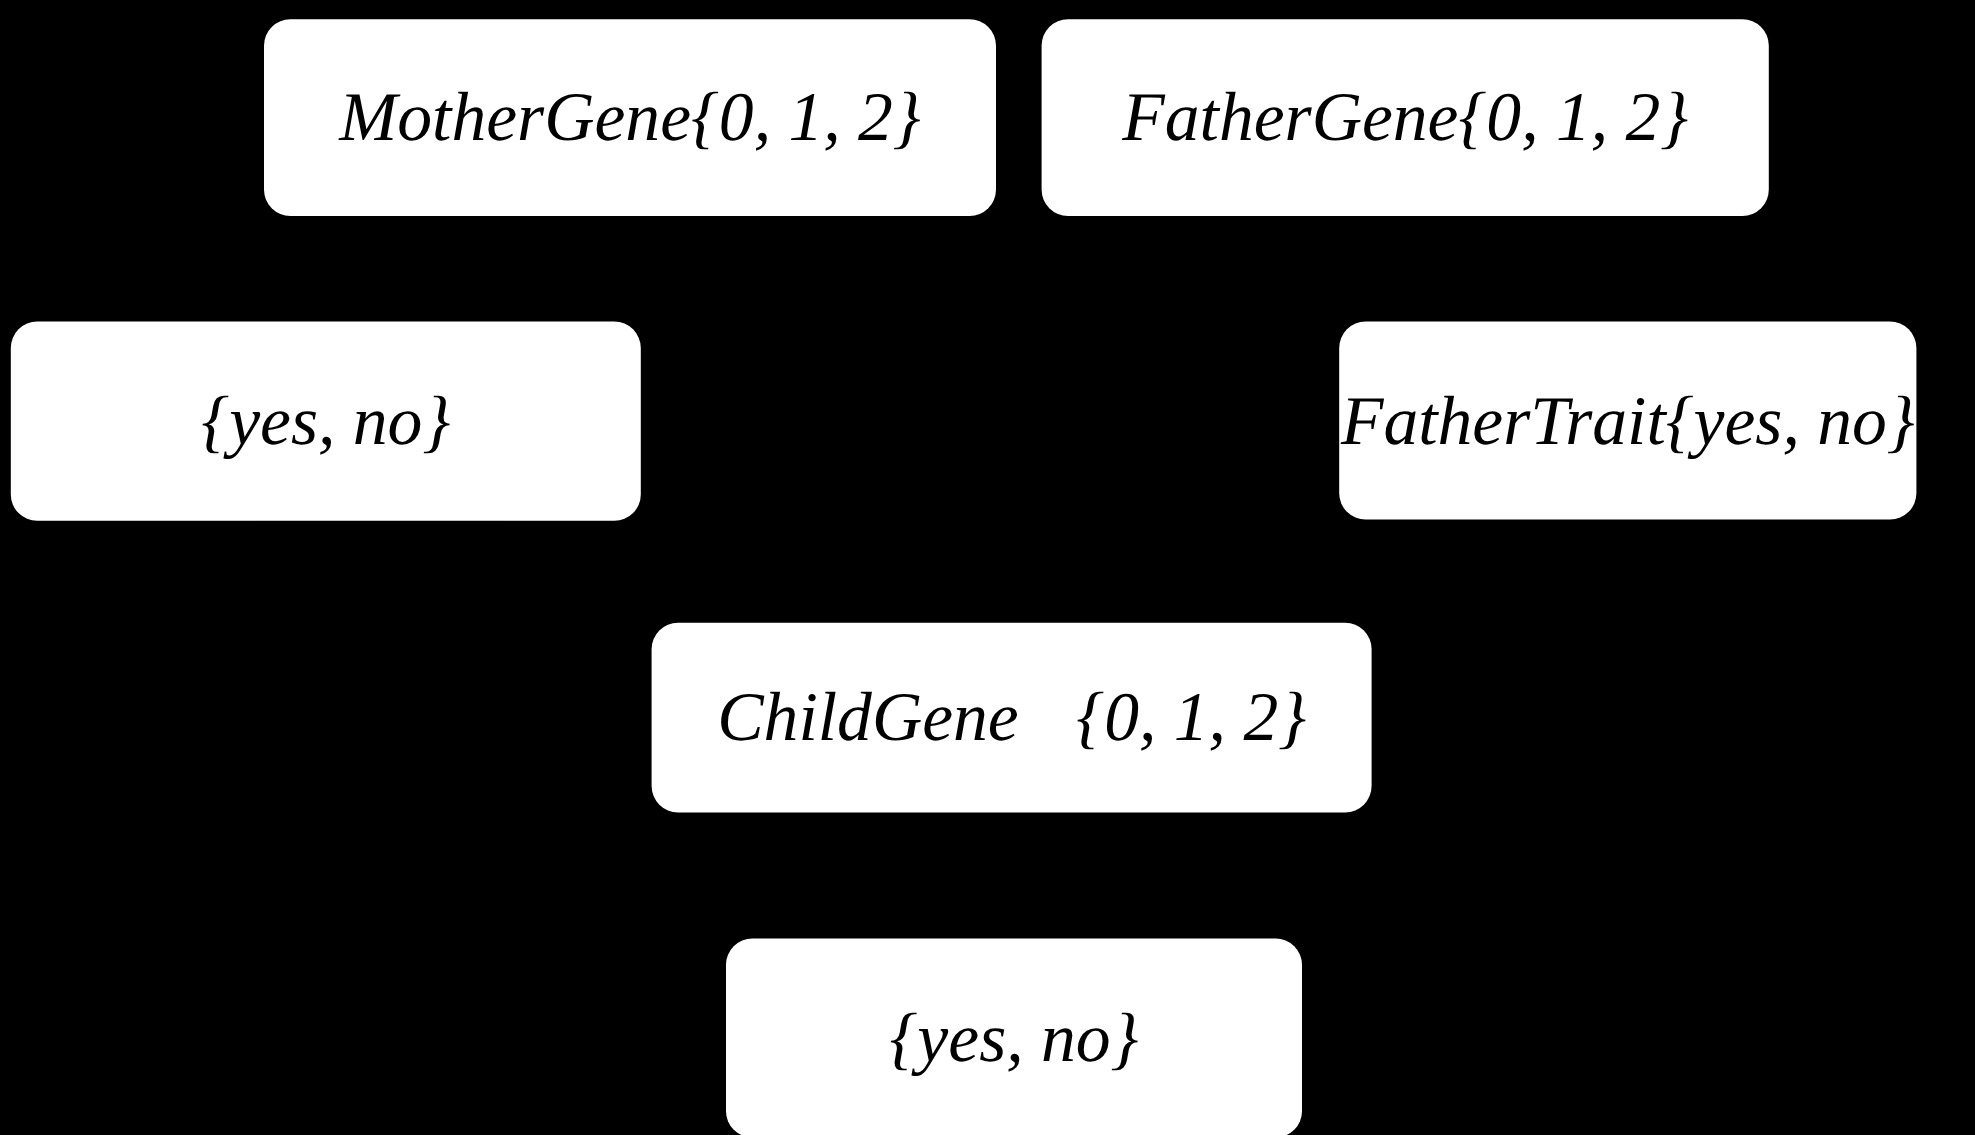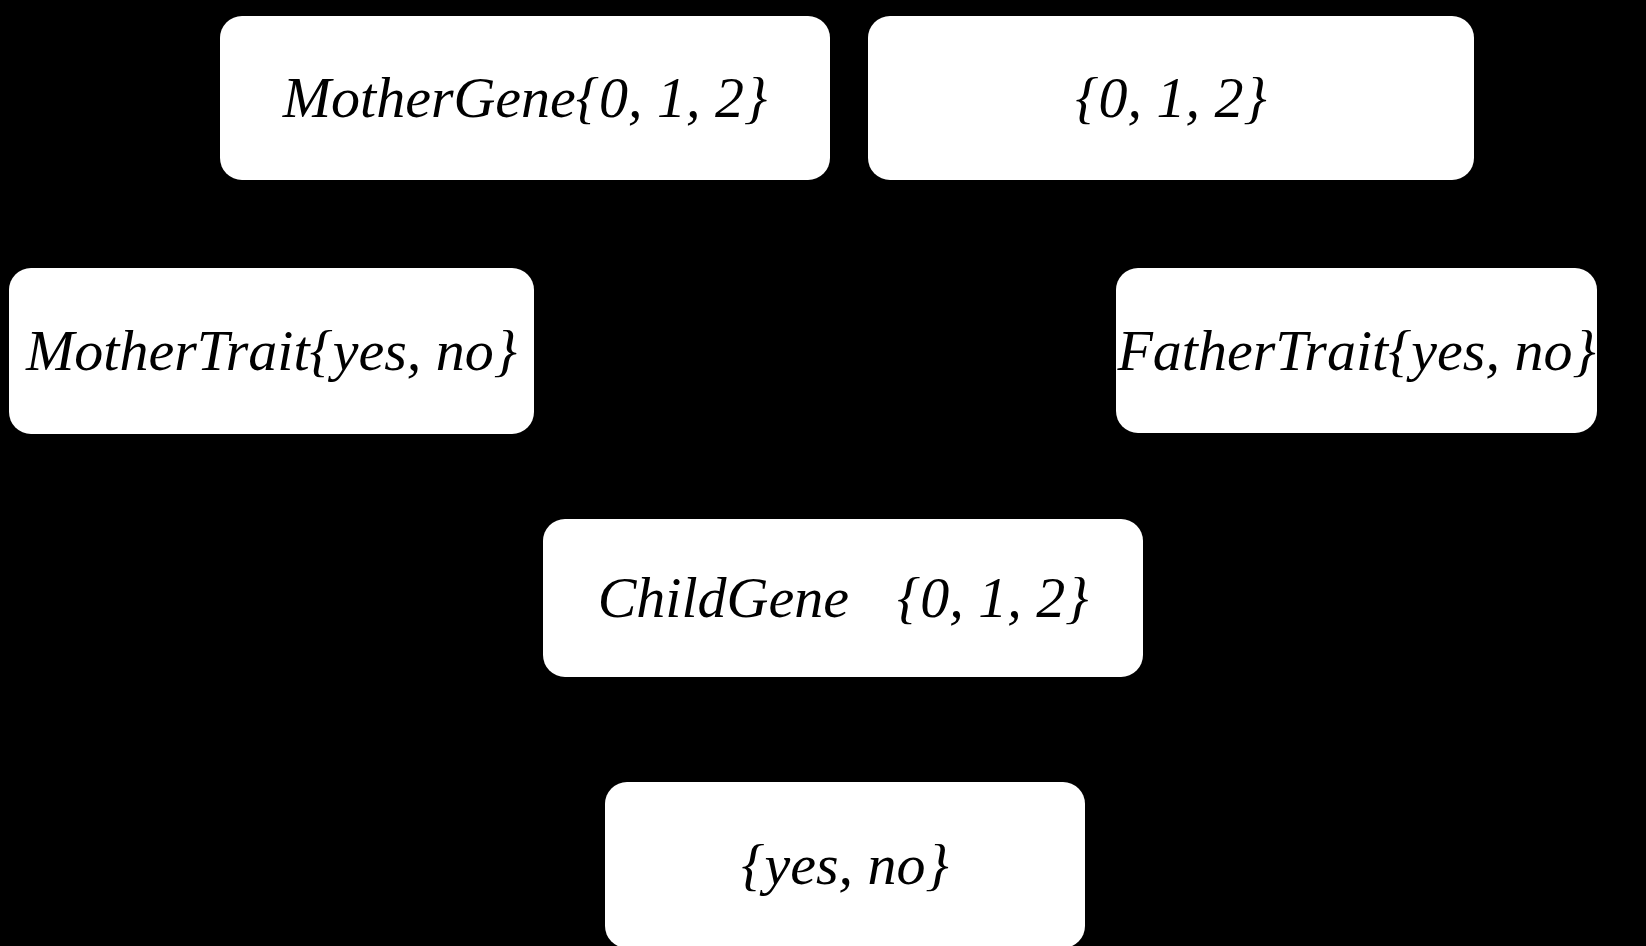--- a/index.html
+++ b/index.html
@@ -46,25 +46,25 @@
 <body>
 
 <div class="canvas">
 
   <div class="node" id="node-mother-gene">
     <span class="node-name">MotherGene</span>
     <span class="node-domain">{0, 1, 2}</span>
   </div>
 
   <div class="node" id="node-father-gene">
+    <span class="node-name">FatherGene</span>
     <span class="node-domain">{0, 1, 2}</span>
   </div>
 
   <div class="node" id="node-mother-trait">
-    <span class="node-name">MotherTrait</span>
     <span class="node-domain">{yes, no}</span>
   </div>
 
   <div class="node" id="node-father-trait">
     <span class="node-name">FatherTrait</span>
     <span class="node-domain">{yes, no}</span>
   </div>
 
   <div class="node" id="node-child-gene">
     <span class="node-name">ChildGene</span>

